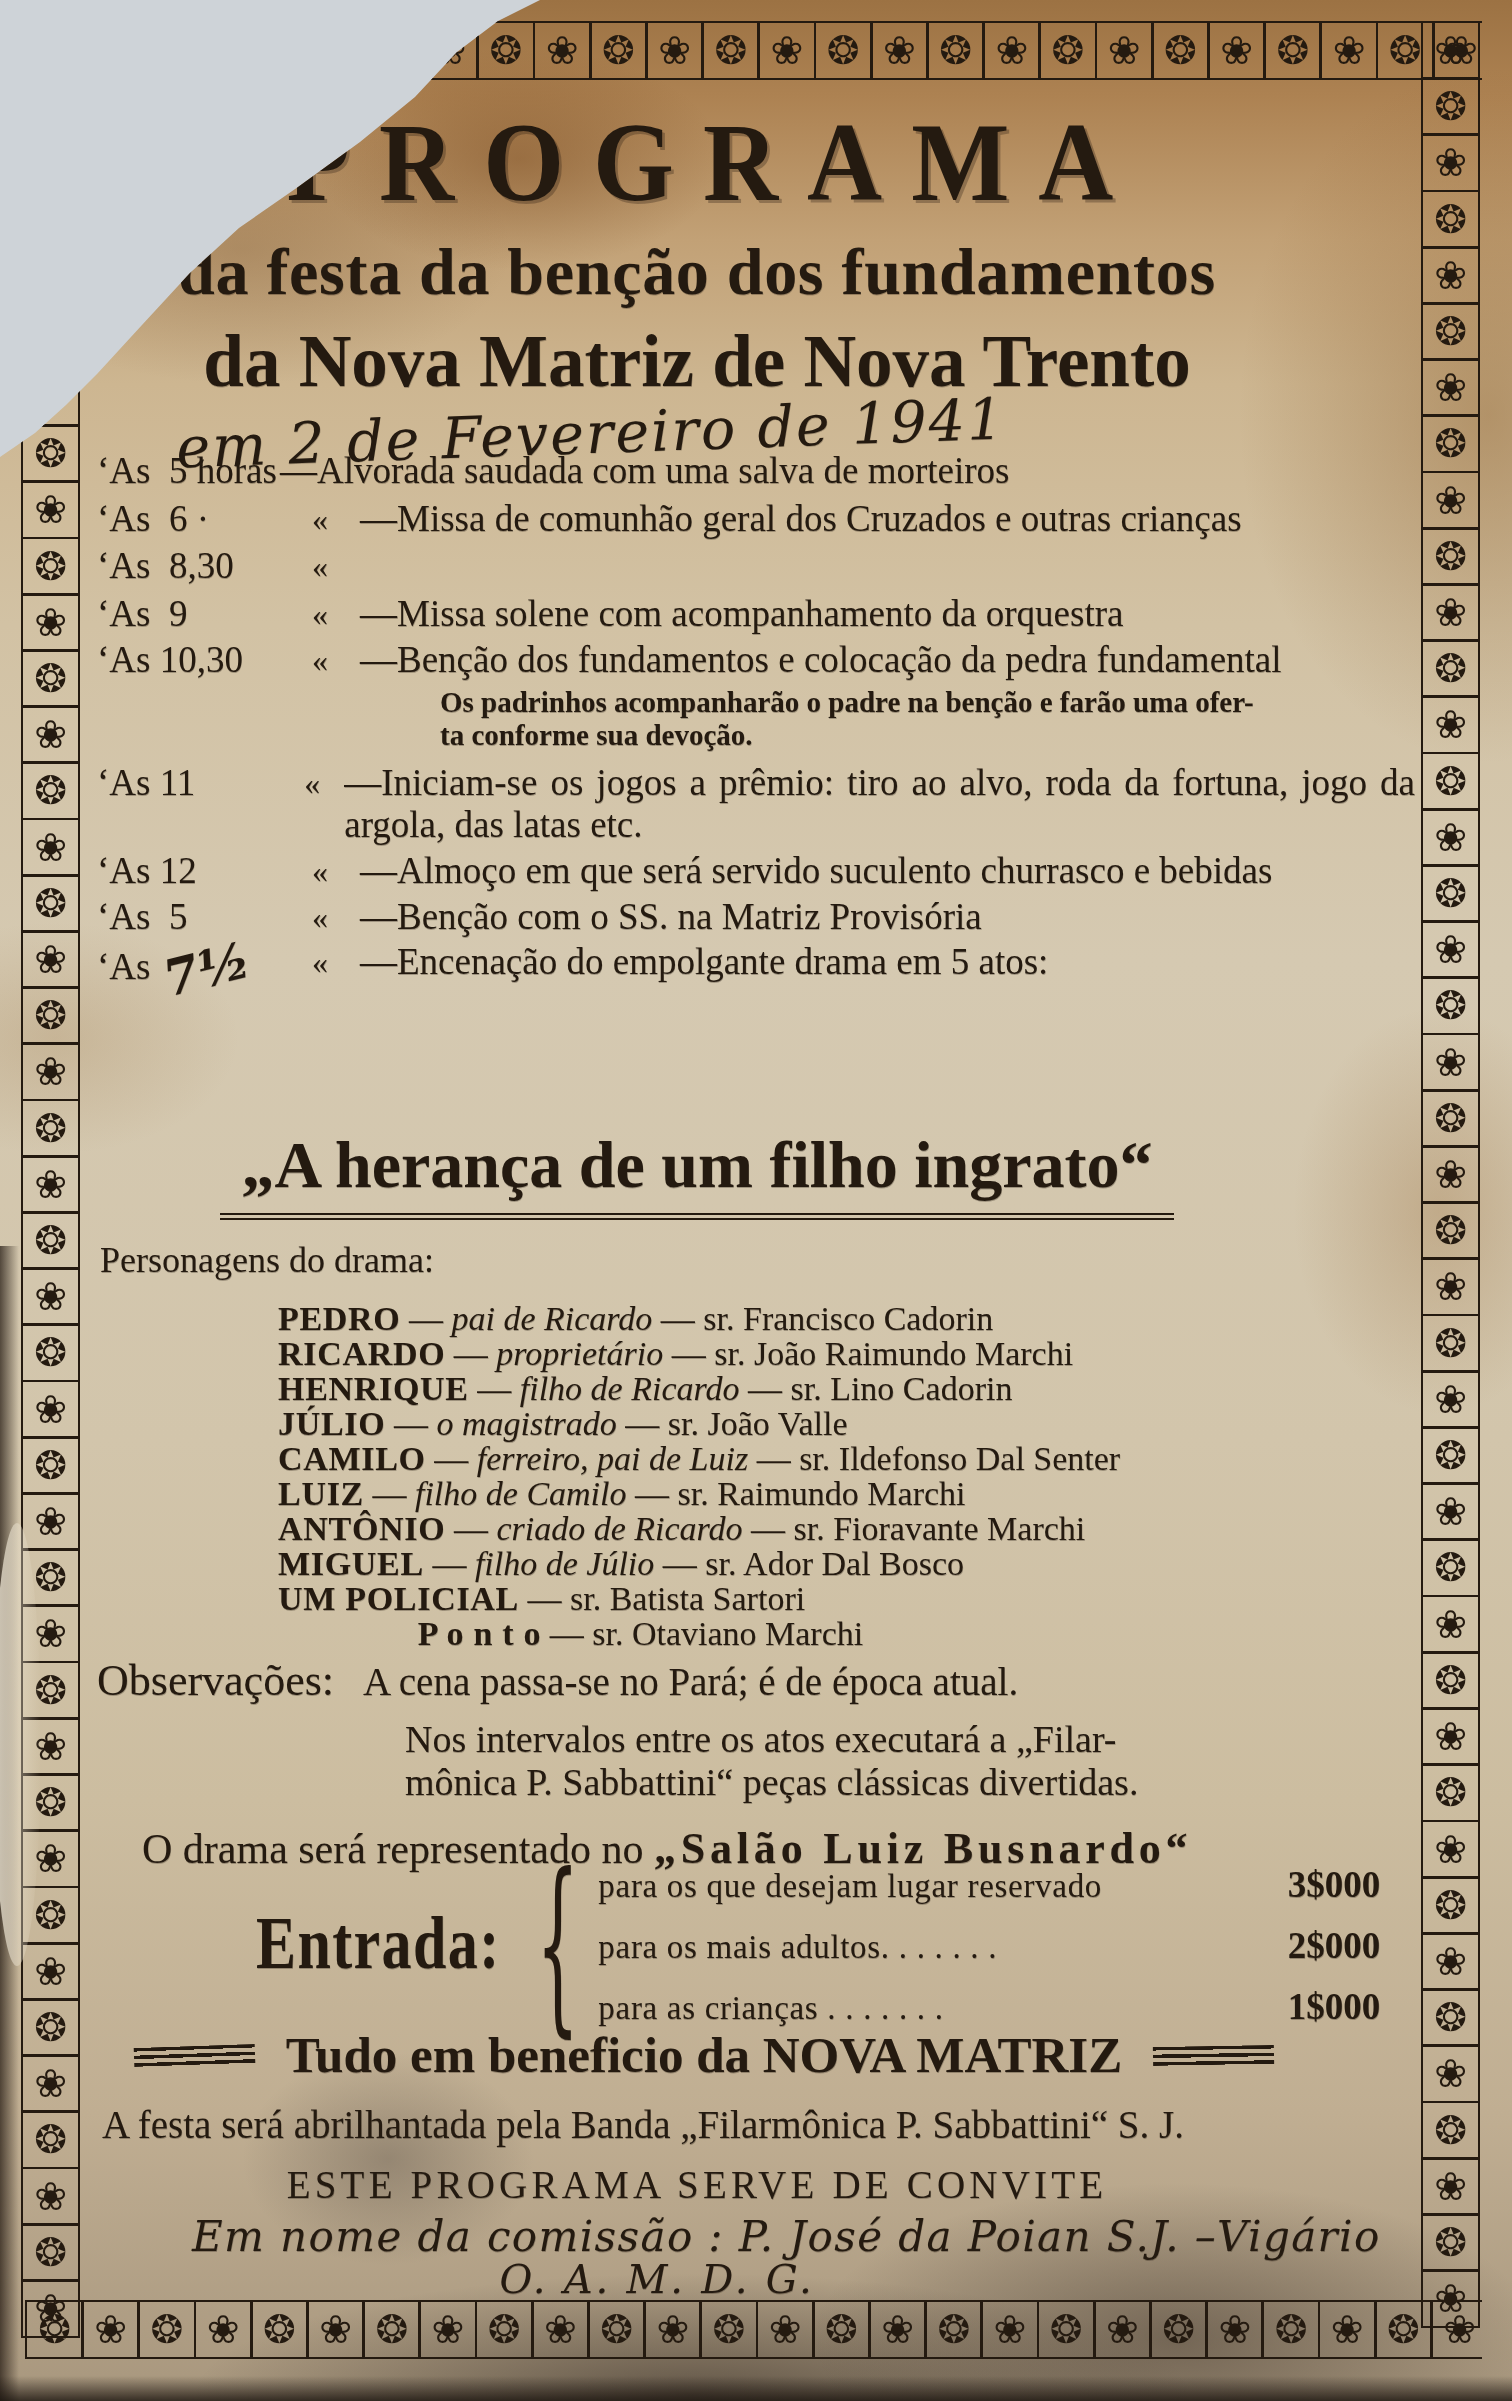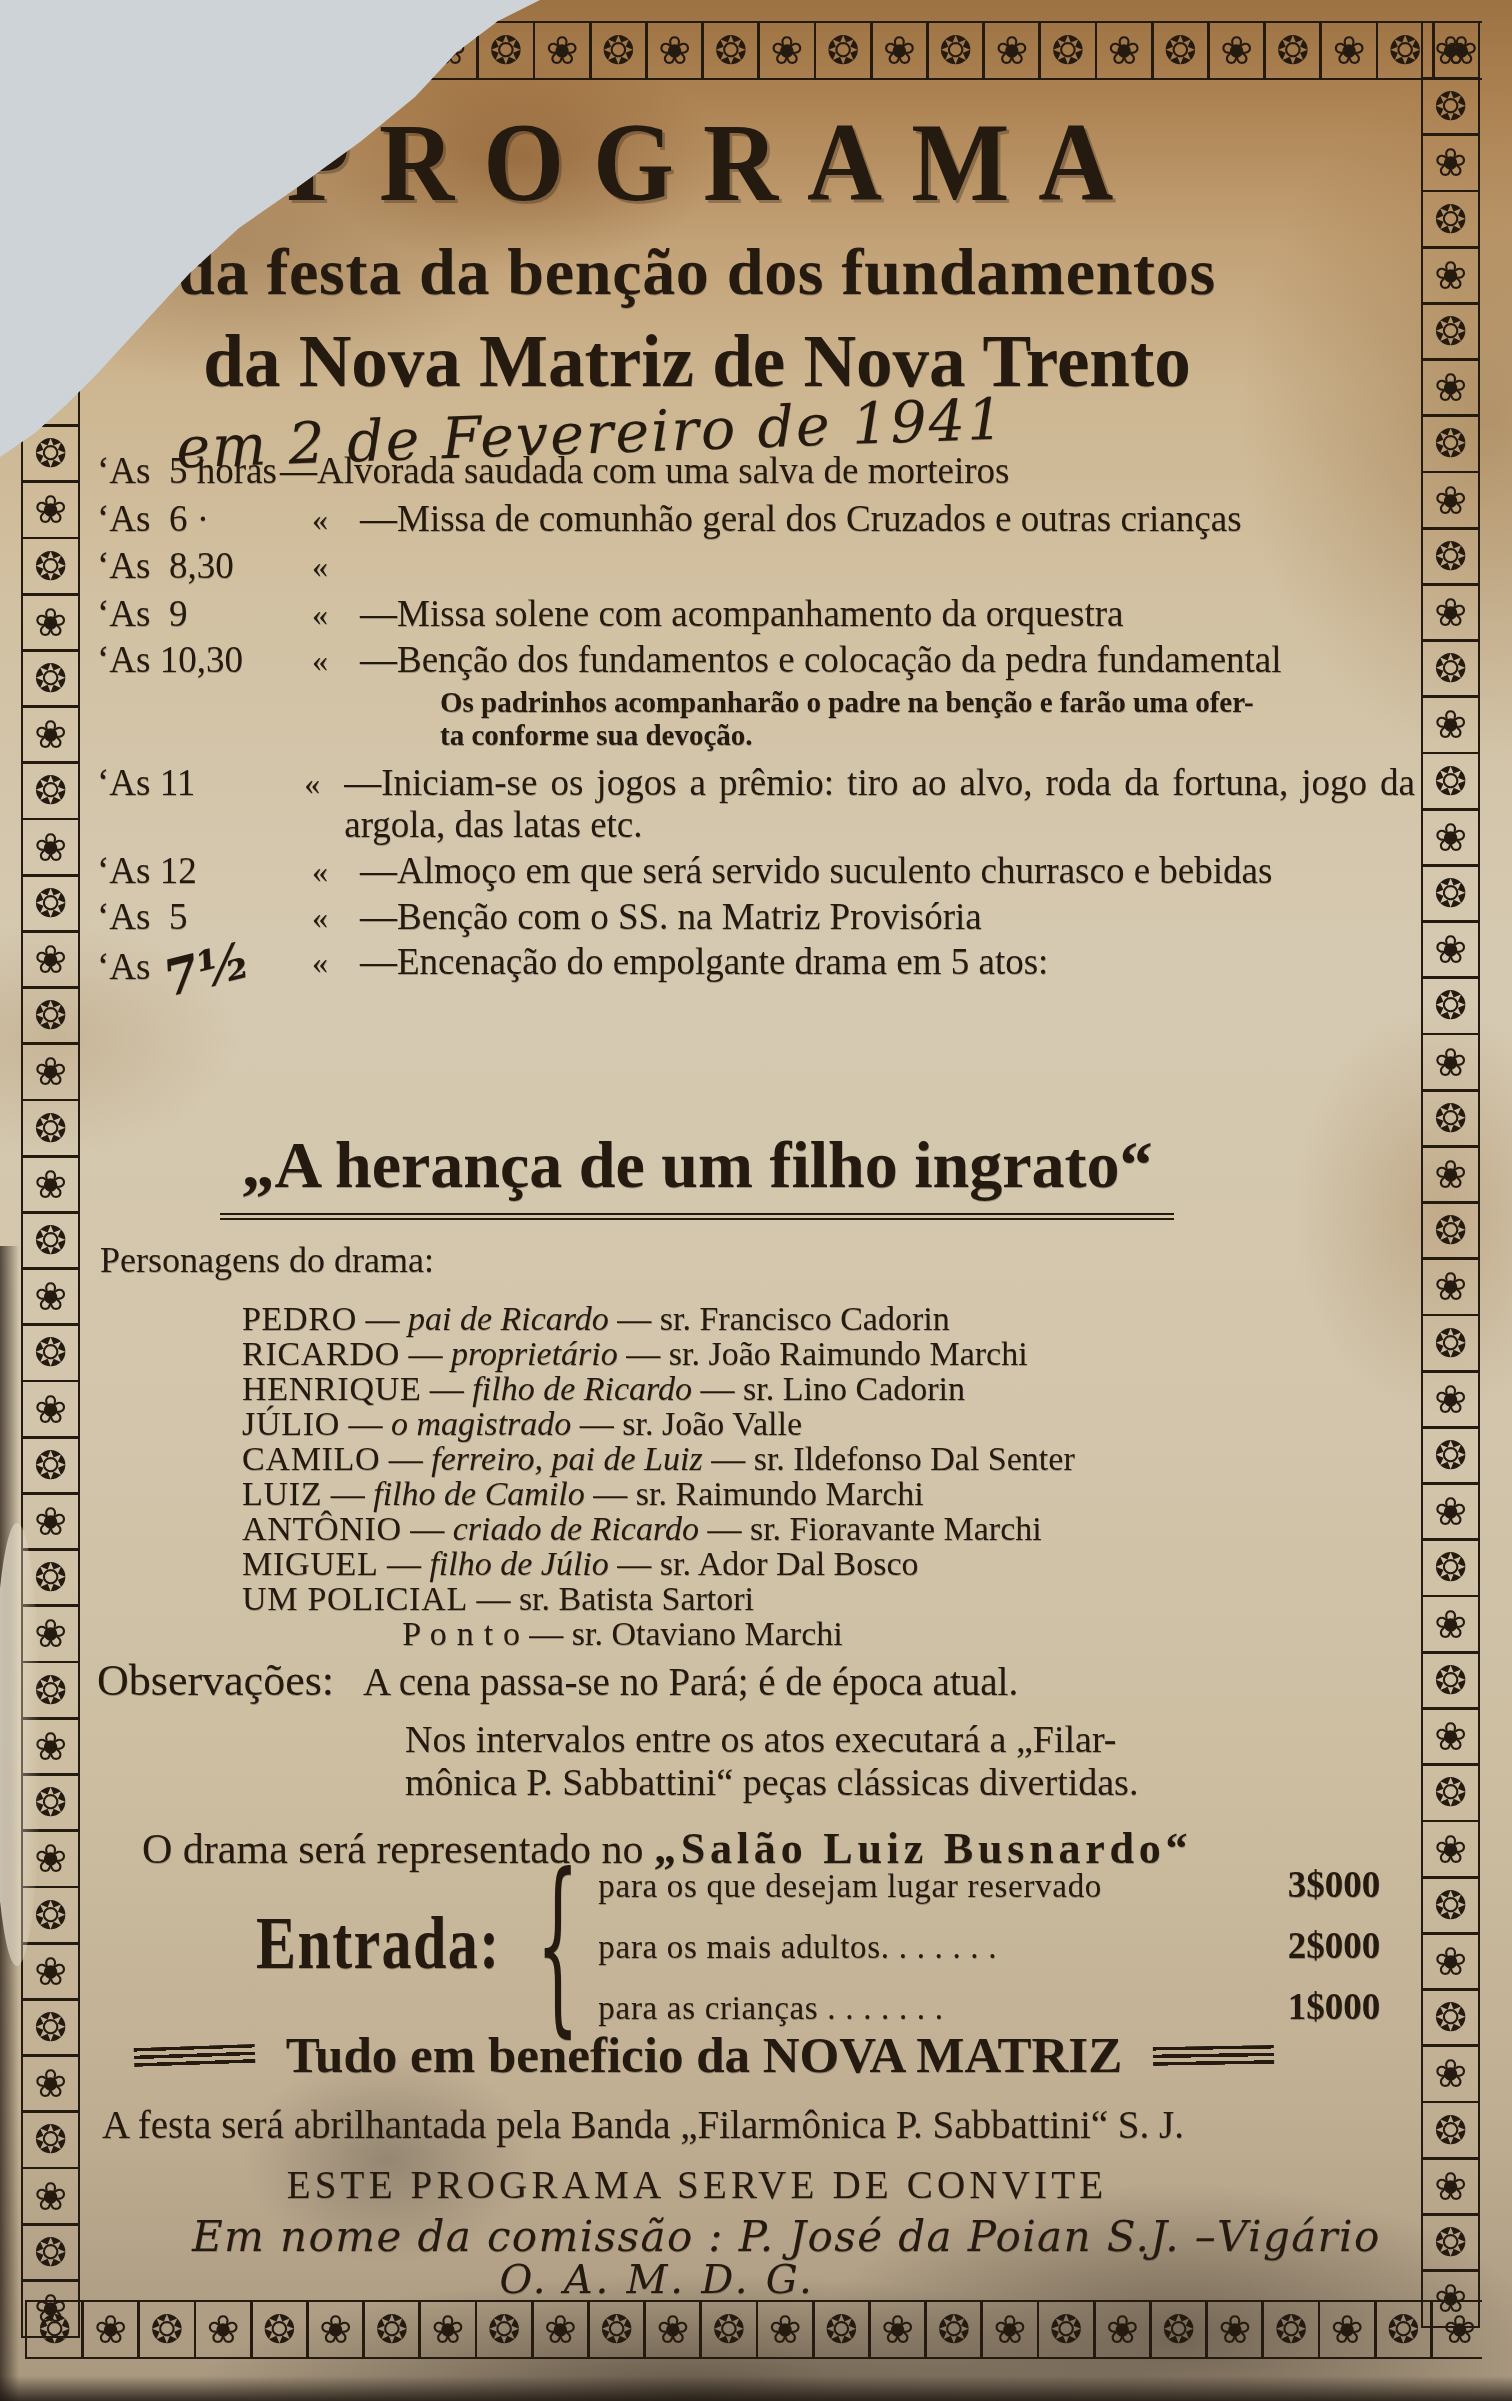--- a/index.html
+++ b/index.html
@@ -89,21 +89,21 @@
   .hand-time { display: inline-block; font-size: 50px; font-weight: bold;
                transform: rotate(-14deg) translate(1.4px, 8.3px); }
 
   .drama-title { top: 1127px; left: 0; right: 118px; text-align: center; }
   .drama-title span {
     display: inline-block; font-size: 66px; font-weight: bold;
     padding: 0 21px 9.7px 21px; border-bottom: 7.6px double #241a10;
   }
   .cast-heading { top: 1239px; left: 100px; font-size: 36px; }
   .cast { top: 1301px; left: 242px; right: 97px; font-size: 34px; line-height: 35px; }
-  .cast-name { font-weight: normal; letter-spacing: 0.7px; }
+  .cast-name { font-weight: bold; letter-spacing: 0.7px; margin-left: 36px; }
   .cast-role { font-style: italic; }
   .ponto-row { width: 761px; text-align: center; }
 
   .obs { top: 1655px; left: 97px; right: 104px; display: flex; align-items: baseline; }
   .obs-label { font-size: 44px; }
   .obs-text  { font-size: 39px; margin-left: 29px; }
   .interval  { top: 1718px; left: 405px; width: 934px; font-size: 38px; line-height: 43px; }
 
   .venue { top: 1823px; left: 142px; font-size: 42px; }
   .venue-name { font-weight: bold; font-size: 44px; letter-spacing: 4.8px; }

